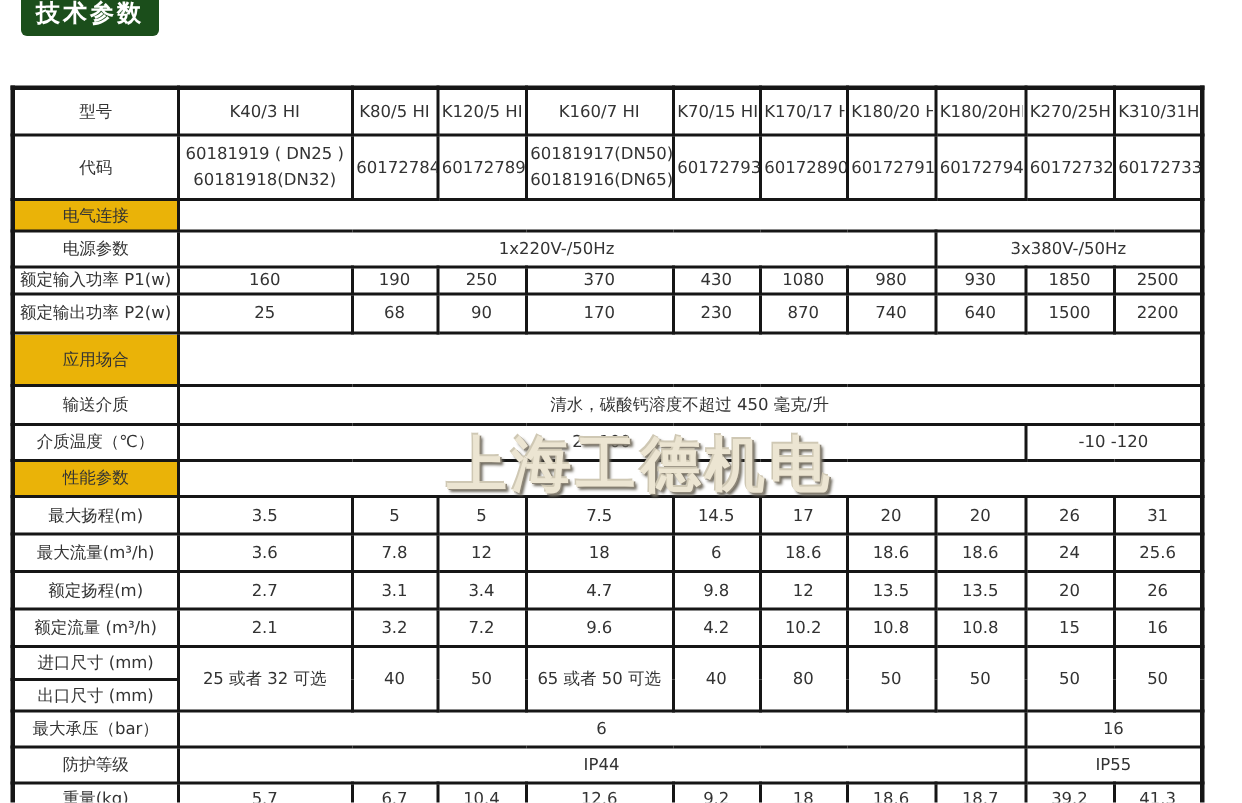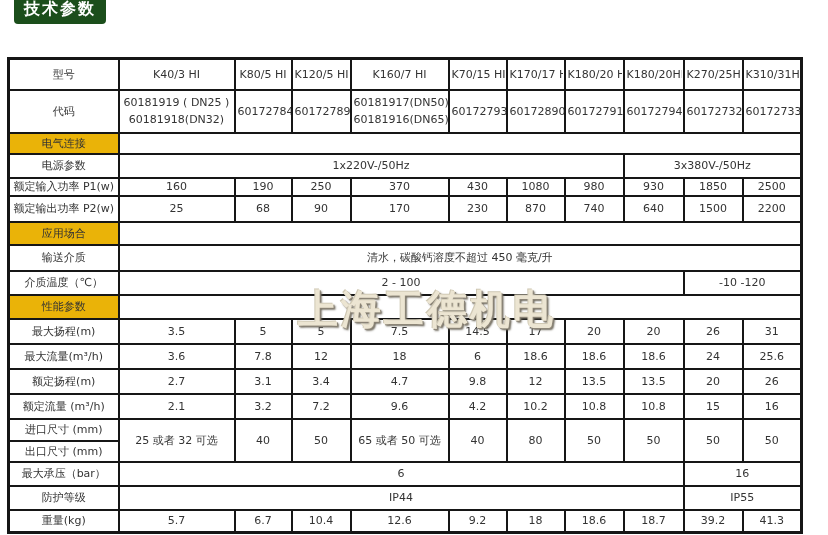--- a/index.html
+++ b/index.html
@@ -30,21 +30,21 @@
     text-align:left;padding-left:4px;color:#1f1f1f;font-size:11.5px;white-space:nowrap;
   }
   td.sec{
     background:#eab308;
   }
   td.twoline{
     text-align:left;padding-left:9px;font-size:10.5px;white-space:normal;line-height:1.55;
   }
   td.model{font-size:11px;color:#2a2a2a;padding:0 1px;border-radius:11px;}
   tr.r1{height:31px}  tr.r2{height:43px}  tr.r3{height:21px}  tr.r4{height:24px}
-  tr.r5{height:18px}  tr.r6{height:26px}  tr.r7{height:23px}  tr.r8{height:26px}
+  tr.r5{height:18px}  tr.r6{height:26px}  tr.r7{height:35px}  tr.r8{height:26px}
   tr.r9{height:24px}  tr.r10{height:24px} tr.r11{height:25px} tr.r12{height:25px}
   tr.r13{height:25px} tr.r14{height:25px} tr.r15{height:22px} tr.r16{height:21px}
   tr.r17{height:24px} tr.r18{height:24px} tr.r19{height:23px}
   .watermark{
     position:absolute;left:298px;top:282px;
     font-size:40px;font-weight:bold;letter-spacing:3px;
     color:#ece5d2;
     text-shadow:-1px -1px 0 #cfc8b4, 1px 1px 0 #8d8678, 2px 2px 2px #6f6a5e;
     pointer-events:none;z-index:5;white-space:nowrap;font-family:Liberation Serif, serif;
   }

